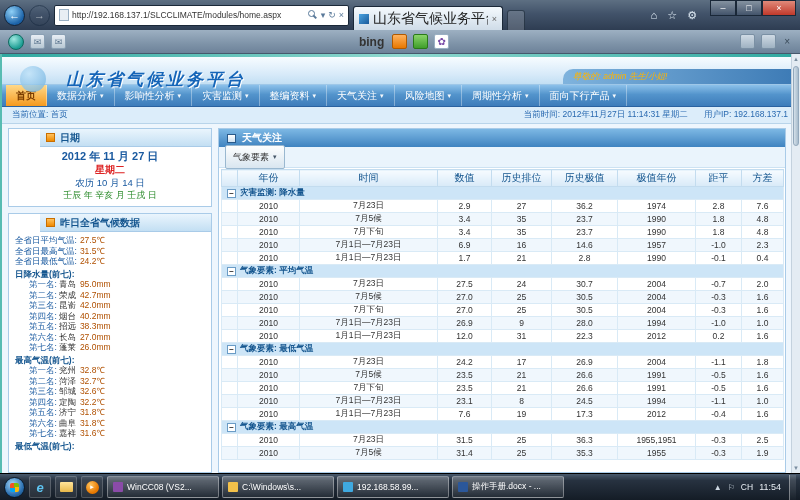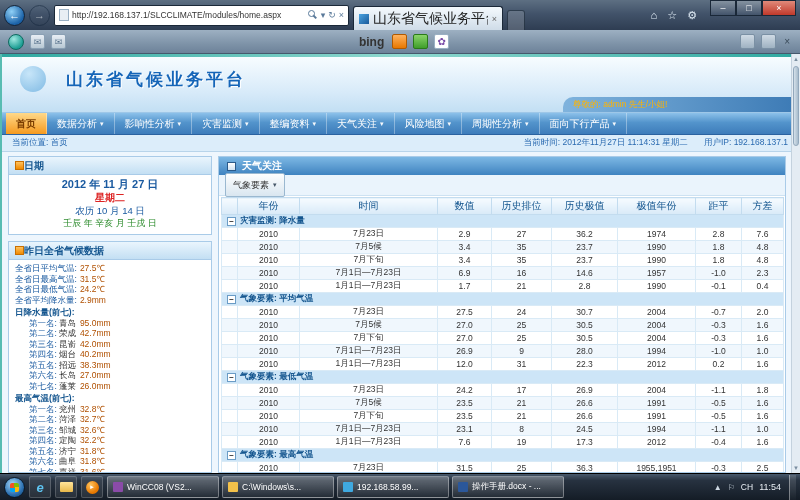--- a/index.html
+++ b/index.html
@@ -50,22 +50,22 @@
   .orange { background:linear-gradient(180deg,#ffb25e,#e87800); border:1px solid #b05a00; }
   .green  { background:linear-gradient(180deg,#8ad46a,#3f9e2a); border:1px solid #2a7a18; }
   .flower { background:#fff; color:#7a4ba8; border:1px solid #9ab0c4; font-size:10px; }
   .bing { font-size:12px; font-weight:bold; color:#333; letter-spacing:0; padding:0 2px; }
   .tb-x { color:#3a4a5a; font-size:10px; padding:0 2px; }
 
   
   .page { position:absolute; top:54px; left:0; right:0; bottom:27px; background:#eef6fd;
     display:flex; flex-direction:column; overflow:hidden; border-left:2px solid #58bcb2; border-right:2px solid #58bcb2; }
   .page-topline { height:3px; background:linear-gradient(90deg,#2fa8a0,#8fd8cf 50%,#2fa8a0); flex:0 0 auto; }
-  .page-header { height:56px; background:linear-gradient(180deg,#f7fcff 0%,#d7eaf9 65%,#c2dff3 100%);
-    position:relative; border-bottom:1px solid #9ec7e8; flex:0 0 auto; }
+  .page-header { height:28px; background:linear-gradient(180deg,#f7fcff 0%,#d7eaf9 65%,#c2dff3 100%);
+    position:relative; border-bottom:1px solid #9ec7e8; flex:0 0 auto;font-style:italic; }
   .logo-deco { position:absolute; left:18px; top:9px; width:26px; height:26px; border-radius:50%;
     background:radial-gradient(circle at 35% 30%, #bfe2f8, #6aaede); opacity:.8; }
   .page-title { position:absolute; left:64px; top:11px; font-size:17px; font-weight:bold; color:#1565b8;
     letter-spacing:3px; text-shadow:1px 1px 0 #fff; }
   .welcome-bar { position:absolute; right:0; bottom:0; height:15px; width:235px;
     background:linear-gradient(90deg,#7fb3dd,#3c7ab5); border-radius:10px 0 0 0;
     display:flex; align-items:center; padding:0 10px; font-size:8.5px; color:#ffb400; }
 
   .main-nav { height:22px; flex:0 0 auto; display:flex; align-items:stretch; padding-left:4px;
     background:linear-gradient(180deg,#8cc1ea 0%,#5394cc 45%,#3d7cba 100%); border-bottom:1px solid #2a62a0; }
@@ -75,21 +75,21 @@
   .nav-arrow { font-size:7px; opacity:.95; }
 
   .statusbar { height:17px; flex:0 0 auto; background:#dcedfa; border-bottom:1px solid #b8d4ea;
     display:flex; align-items:center; gap:14px; padding:0 10px; font-size:8.5px; color:#2a6ab0; }
   .statusbar .right { margin-left:auto; display:flex; gap:16px; }
 
   .content { flex:1; display:flex; gap:6px; padding:4px 12px 0 6px; overflow:hidden; }
   .sidebar { width:204px; flex:0 0 auto; display:flex; flex-direction:column; gap:6px; overflow:hidden; }
   .panel { background:#fff; border:1px solid #a9cbe8; overflow:hidden; }
   .panel-header { height:18px; background:linear-gradient(180deg,#eaf5fd,#c3dff3); border-bottom:1px solid #a9cbe8;
-    display:flex; align-items:center; padding:0 6px; font-size:10px; font-weight:bold; color:#15568f; }
+    display:flex; align-items:center; gap:5px; padding:0 6px; font-size:10px; font-weight:bold; color:#15568f;margin-left:31px; }
   .panel-icon { width:9px; height:9px; background:linear-gradient(180deg,#ffc25e,#f08a00); border:1px solid #c96f00; }
   .date-body { text-align:center; padding:3px 0 4px; line-height:13px; }
   .date-main { color:#1a5aa0; font-size:11px; font-weight:bold; }
   .date-week { color:#d22; font-size:10px; font-weight:bold; }
   .date-lunar { color:#1a5aa0; font-size:9.5px; }
   .date-ganzhi { color:#2a8a2a; font-size:9px; }
   .climate-body { padding:3px 6px; font-size:8.5px; line-height:10.5px; overflow:hidden; }
   .s-line .lbl { color:#1a5aa0; }
   .s-line .val { color:#b05000; margin-left:3px; }
   .g-title { color:#15568f; font-weight:bold; margin-top:2px; }
@@ -283,21 +283,20 @@
         <div class="panel" style="flex:1;">
           <div class="panel-header">
             <span class="panel-icon"></span>
             <span>昨日全省气候数据</span>
           </div>
           <div class="climate-body">
             <div>
                 <div class="s-line"><span class="lbl">全省日平均气温:</span><span class="val">27.5℃</span></div>
                 <div class="s-line"><span class="lbl">全省日最高气温:</span><span class="val">31.5℃</span></div>
                 <div class="s-line"><span class="lbl">全省日最低气温:</span><span class="val">24.2℃</span></div>
-                <div class="s-line"><span class="lbl">全省平均降水量:</span><span class="val">2.9mm</span></div>
               </div>
             <div>
                 <div class="g-title">日降水量(前七):</div>
                 <div class="r-line"><span class="lbl">第一名:</span><span class="sta">青岛</span><span class="val">95.0mm</span></div>
                 <div class="r-line"><span class="lbl">第二名:</span><span class="sta">荣成</span><span class="val">42.7mm</span></div>
                 <div class="r-line"><span class="lbl">第三名:</span><span class="sta">昆嵛</span><span class="val">42.0mm</span></div>
                 <div class="r-line"><span class="lbl">第四名:</span><span class="sta">烟台</span><span class="val">40.2mm</span></div>
                 <div class="r-line"><span class="lbl">第五名:</span><span class="sta">招远</span><span class="val">38.3mm</span></div>
                 <div class="r-line"><span class="lbl">第六名:</span><span class="sta">长岛</span><span class="val">27.0mm</span></div>
                 <div class="r-line"><span class="lbl">第七名:</span><span class="sta">蓬莱</span><span class="val">26.0mm</span></div>

